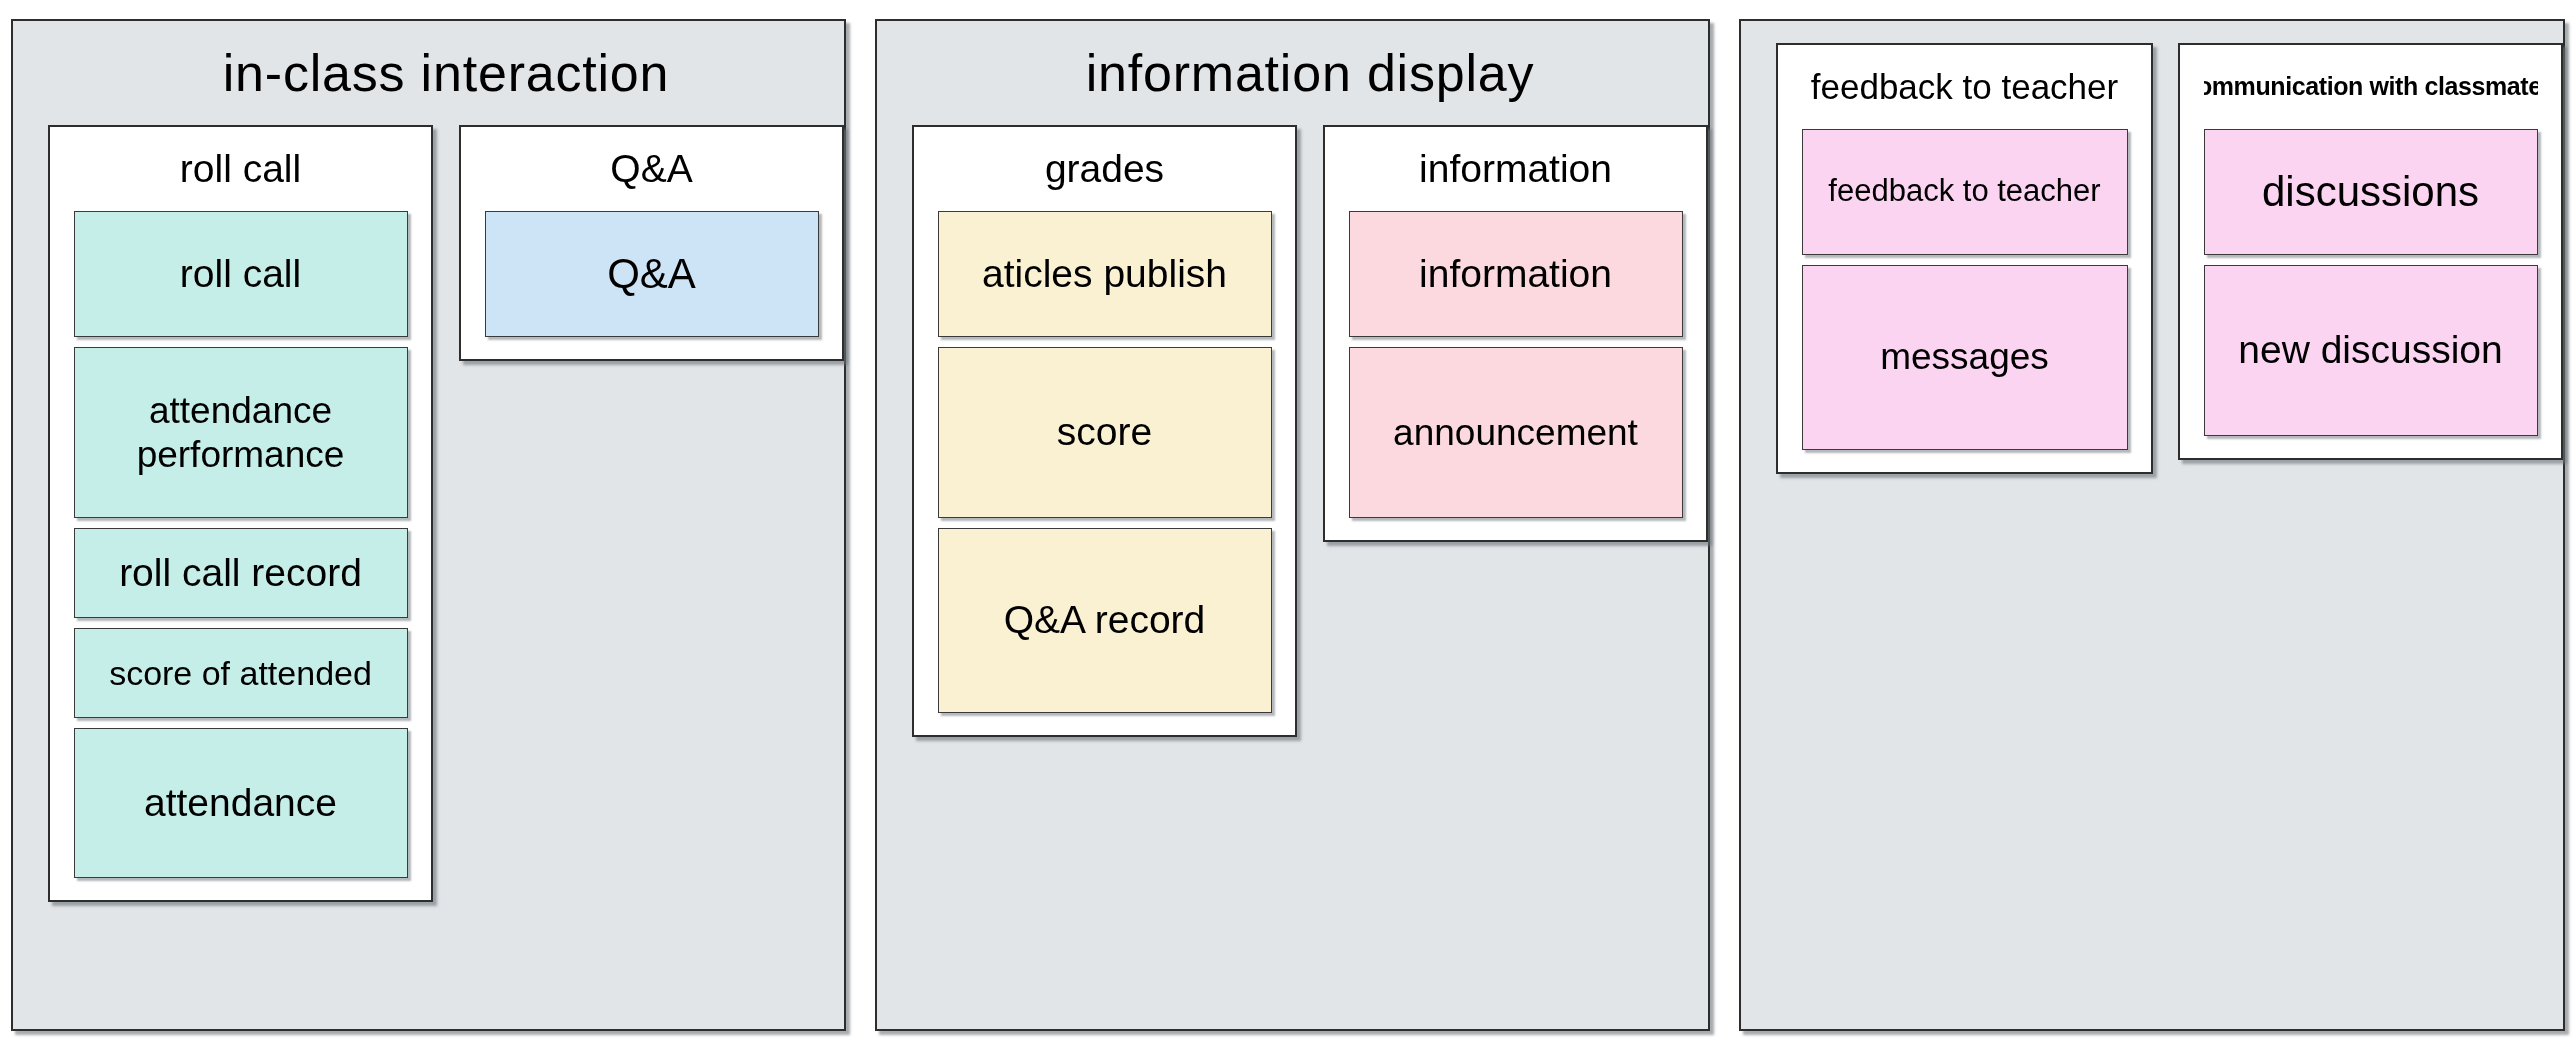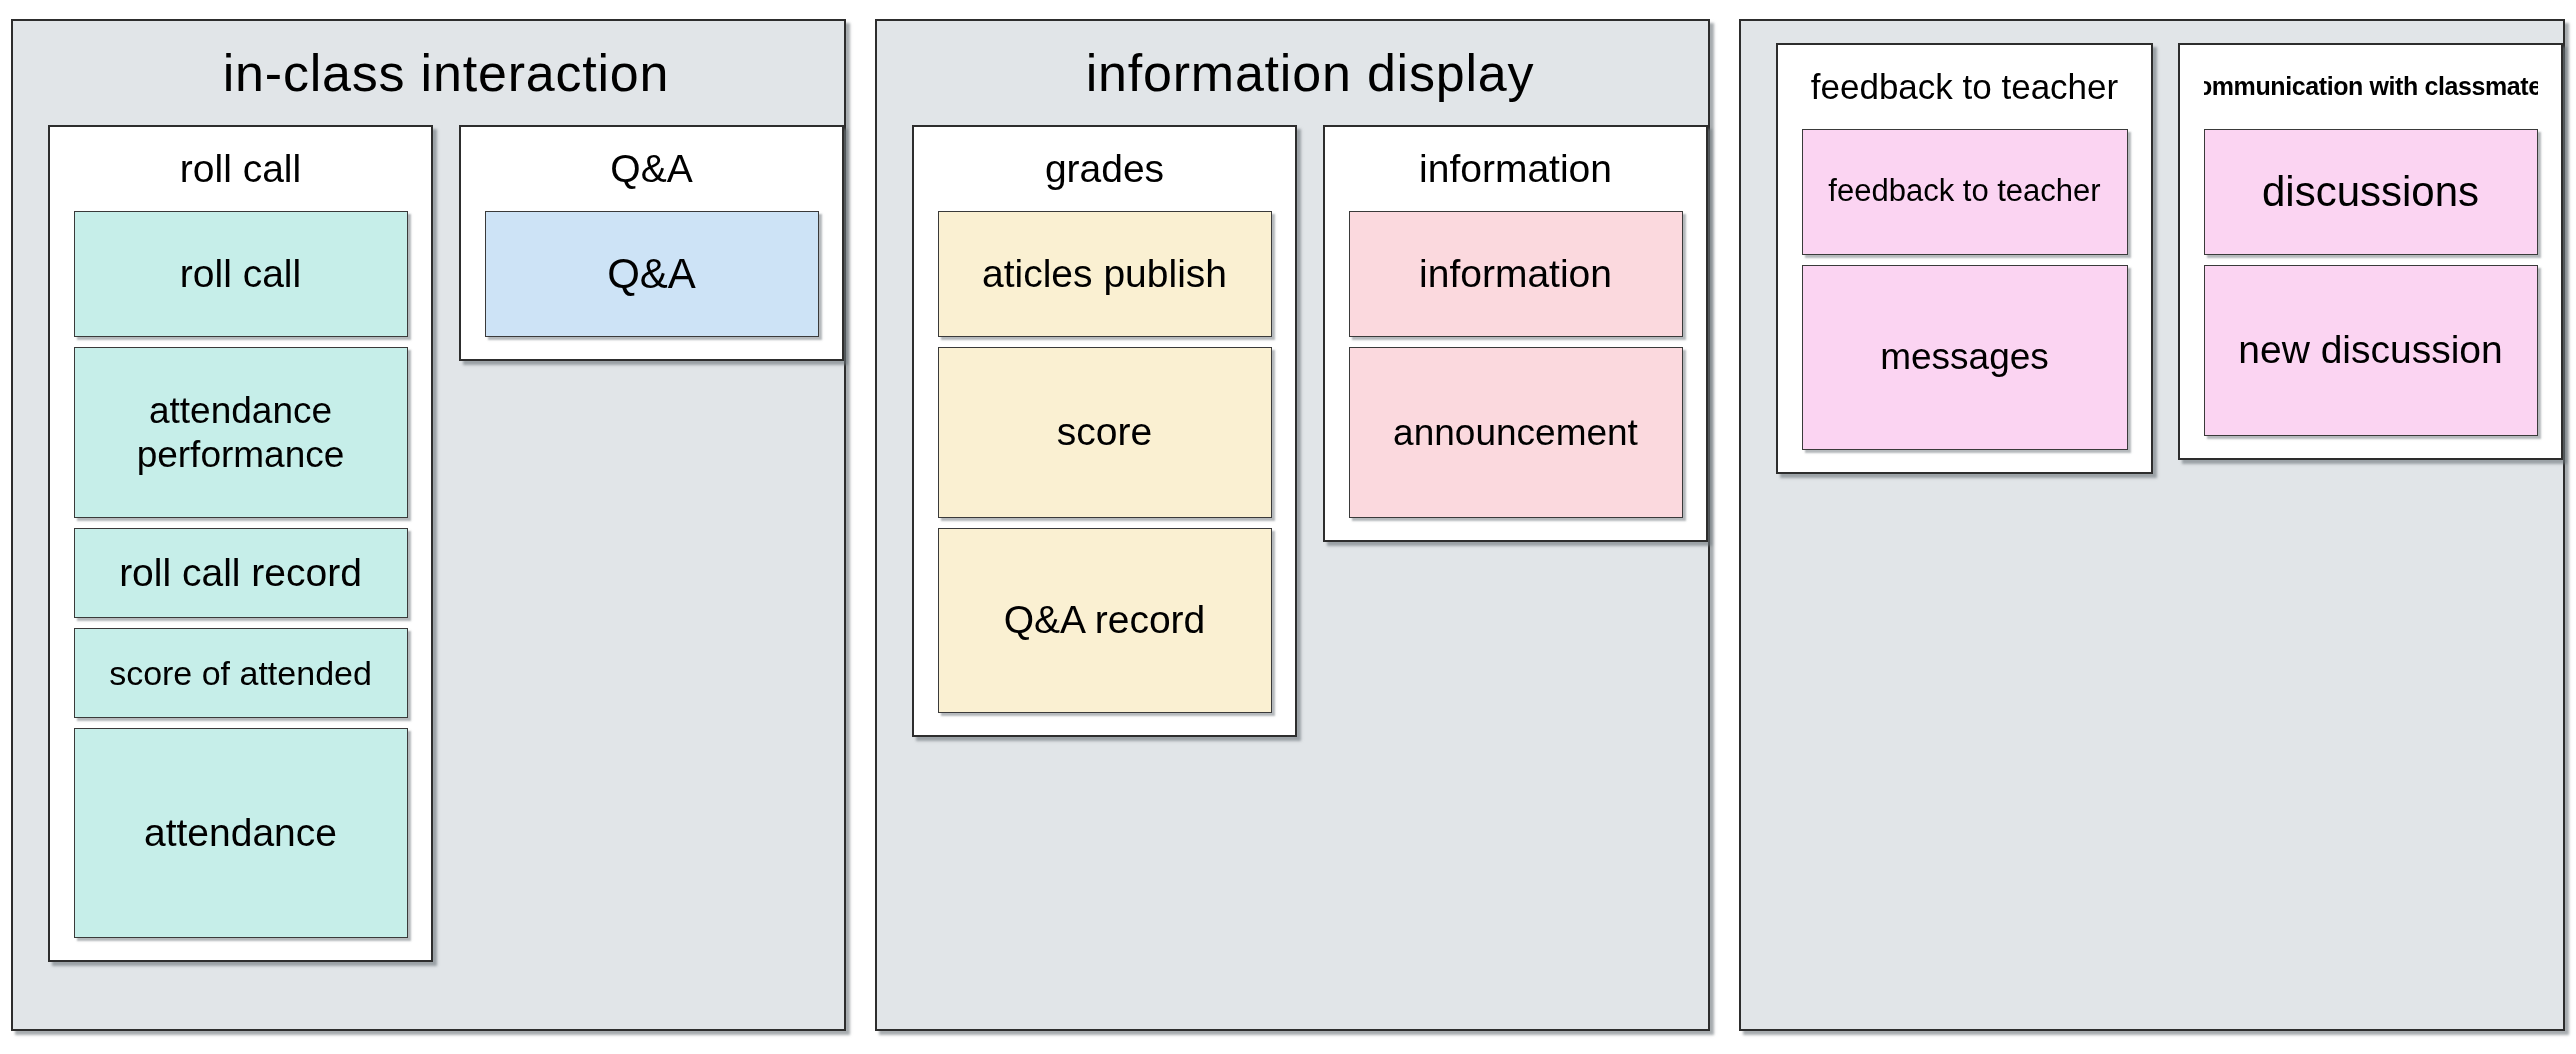--- a/index.html
+++ b/index.html
@@ -55,21 +55,21 @@
     text-align:center;
     font-size:39px;line-height:1.18;
     margin-bottom:10px;
     box-sizing:border-box;
     padding:0 3.4px;
   }
   .item:last-child{margin-bottom:0;}
   .hA{height:126px;}
   .hB{height:171px;}
   .hC{height:90px;}
-  .hD{height:210px;}
+  .hD{height:150px;}
   .hE{height:185px;}
   .c-teal{background:#c6eee9;}
   .c-blue{background:#cde3f6;}
   .c-cream{background:#faf0d2;}
   .c-pink{background:#fbd9de;}
   .c-orchid{background:#fbd4f2;}
   .f-37{font-size:31px;}
   .f-40{font-size:34px;}
   .f-44{font-size:37px;}
   .f-50{font-size:42px;}

